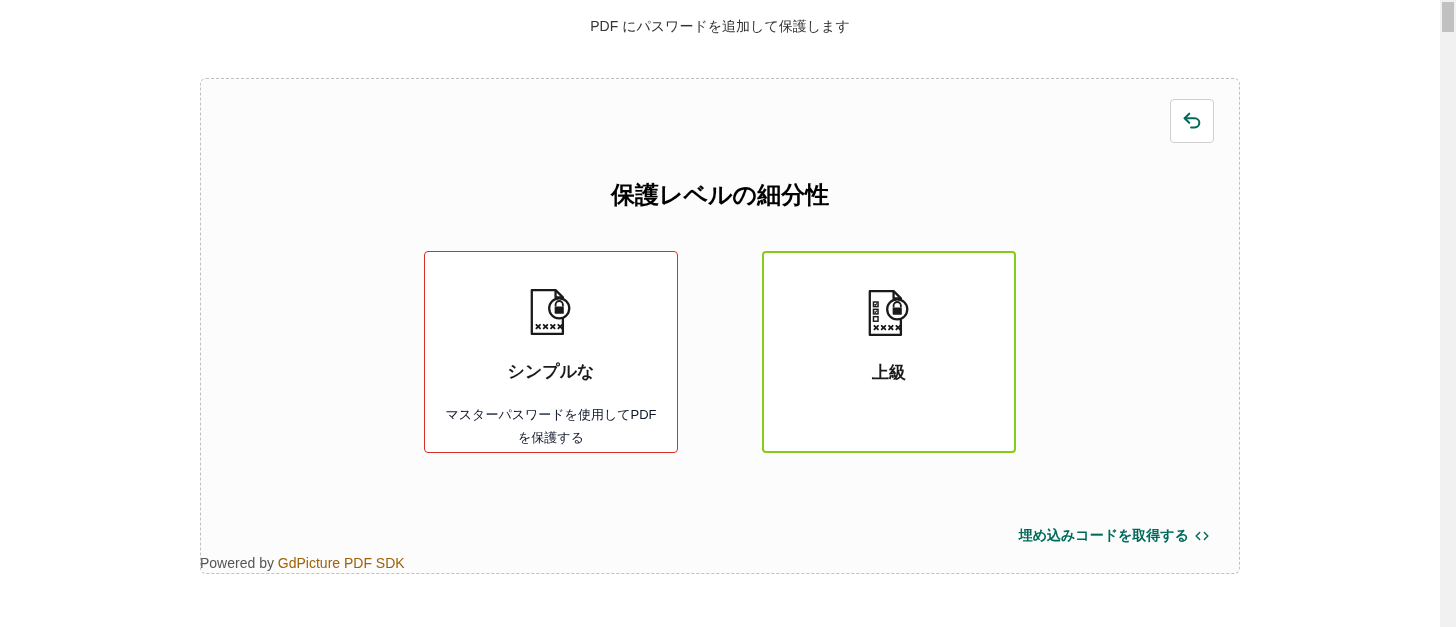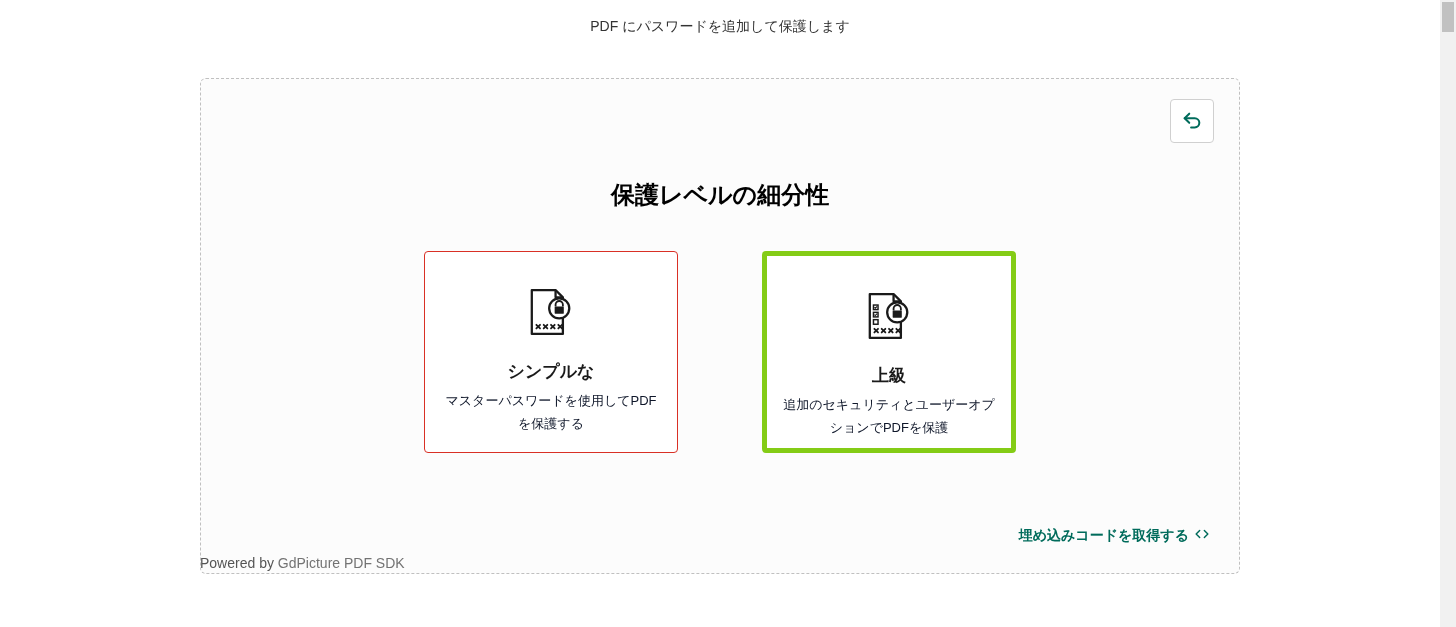--- a/index.html
+++ b/index.html
@@ -84,21 +84,21 @@
       margin-bottom: 40px;
     }
     .cards-row {
       display: flex;
       justify-content: center;
       gap: 84px;
     }
     .option-card {
       width: 254px;
       height: 202px;
-      border: 5px solid #84cc16;
+      border: 2px solid #84cc16;
       border-radius: 4px;
       background: #fff;
       display: flex;
       flex-direction: column;
       align-items: center;
       padding: 32px 14px 16px 14px;
       cursor: pointer;
     }
     .option-card.selected {
       border: 1px solid #d93025;
@@ -112,56 +112,57 @@
       justify-content: center;
     }
     .card-icon svg {
       width: 64px;
       height: 56px;
     }
     .card-title {
       font-size: 17px;
       font-weight: 700;
       color: #1a1a1a;
-      margin-bottom: 6px;
+      margin-bottom: 20px;
       text-align: center;
     }
     .card-desc {
       font-size: 13px;
       color: #0f172a;
       text-align: center;
       line-height: 1.8;
     }
     .embed-link {
       position: absolute;
       bottom: 28px;
       right: 30px;
       color: #006b5b;
       font-size: 14px;
       font-weight: 600;
       cursor: pointer;
       display: flex;
+      align-items: center;
       gap: 6px;
     }
     .embed-link svg {
       width: 14px;
       height: 14px;
       stroke: #006b5b;
       fill: none;
       stroke-width: 2.5;
     }
     .footer {
       position: absolute;
       left: 200px;
       bottom: 18px;
       font-size: 14px;
       color: #555;
     }
     .footer a {
-      color: #737373;
+      color: #a16207;
       text-decoration: none;
     }
   </style>
 </head>
 <body>
 
 <div class="page-wrapper">
   <div class="subtitle">PDF にパスワードを追加して保護します</div>
 
   <div class="main-panel">
@@ -218,21 +219,20 @@
               <line x1="27" y1="44" x2="31" y2="48"></line>
                 <line x1="31" y1="44" x2="27" y2="48"></line>
               <line x1="35" y1="44" x2="39" y2="48"></line>
                 <line x1="39" y1="44" x2="35" y2="48"></line>
               <line x1="43" y1="44" x2="47" y2="48"></line>
                 <line x1="47" y1="44" x2="43" y2="48"></line>
             </g>
           </svg>
         </div>
         <div class="card-title">上級</div>
-        <div class="card-desc">追加のセキュリティとユーザーオプションでPDFを保護</div>
       </div>
     </div>
 
     <div class="embed-link">
       <span>埋め込みコードを取得する</span>
       <svg viewBox="0 0 24 24">
         <polyline points="16 6 22 12 16 18" stroke-linecap="round" stroke-linejoin="round"></polyline>
         <polyline points="8 6 2 12 8 18" stroke-linecap="round" stroke-linejoin="round"></polyline>
       </svg>
     </div>

